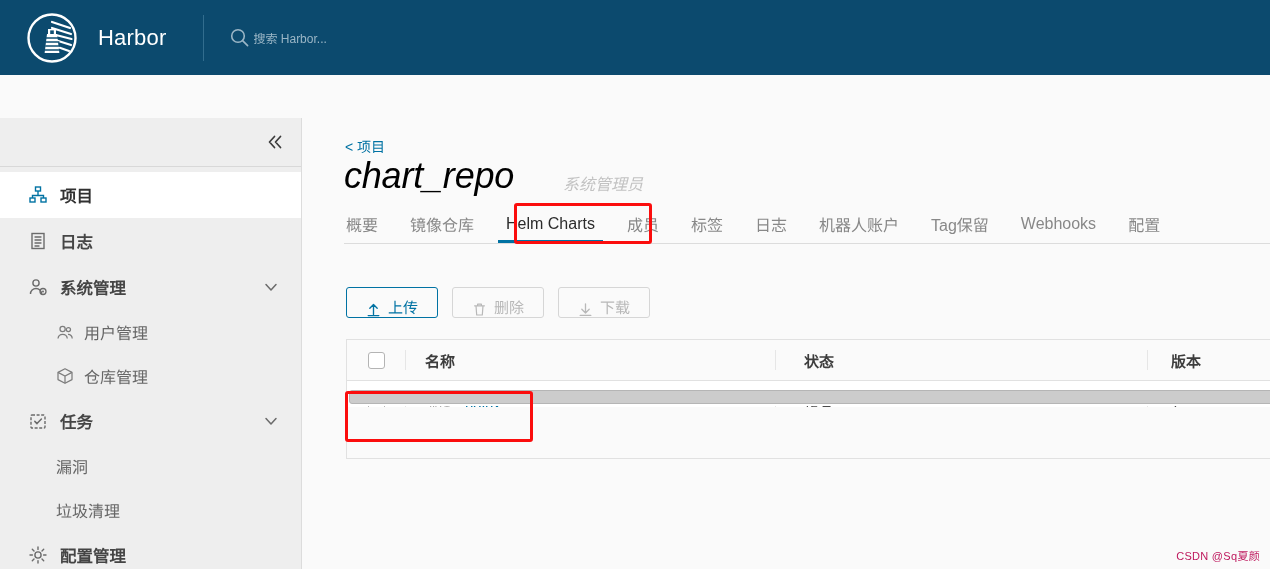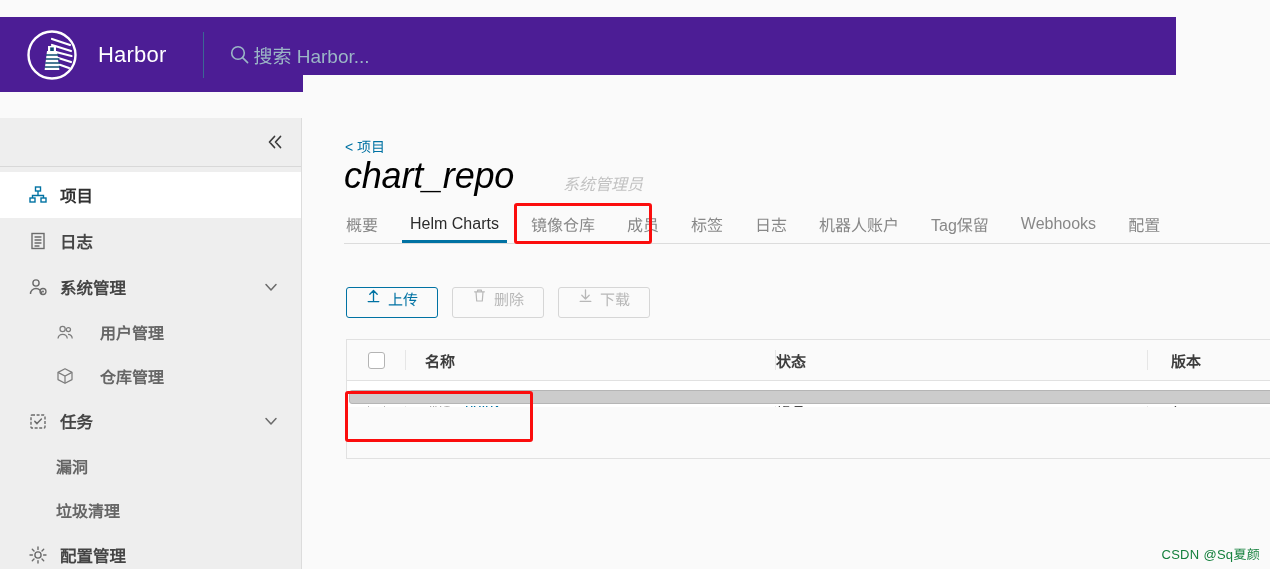--- a/index.html
+++ b/index.html
@@ -8,41 +8,41 @@
     overflow: hidden;
     font-family: "Liberation Sans", "DejaVu Sans", sans-serif;
     background: #fafafa;
     color: #565656;
   }
   .app { position: relative; width: 1270px; height: 569px; }
 
   
   .header {
     position: absolute; top: 0; left: 0;
-    width: 1176px; height: 75px;
-    background: #4c1d95;
-    display: flex; align-items: center; margin-top: 17px;
+    width: 1270px; height: 75px;
+    background: #0c4a6e;
+    display: flex; align-items: center;
   }
   .brand { display: flex; align-items: center; padding-left: 26px; }
   .brand-logo { width: 52px; height: 52px; flex: 0 0 52px; }
   .brand-title {
     margin-left: 20px; color: #ffffff;
     font-size: 22px; letter-spacing: .2px; font-weight: 400;
   }
   .header-divider {
     width: 1px; height: 46px; background: #3a7394;
     margin-left: 37px; opacity: .85;
   }
   .search-area {
     display: flex; align-items: center;
     margin-left: 26px; flex: 1; height: 100%;
   }
   .search-icon { width: 19px; height: 19px; flex: 0 0 19px; }
   .search-placeholder {
-    margin-left: 4px; color: #9bb6c6; font-size: 19px; font-weight: 400;
+    margin-left: 4px; color: #9bb6c6; font-size: 12px; font-weight: 400;
   }
 
   
   .sidebar {
     position: absolute; top: 75px; left: 0;
     width: 302px; height: 494px;
     background: #eeeeee;
     border-right: 1px solid #dcdcdc;
     margin-top: 43px;
   }
@@ -55,23 +55,22 @@
   .nav { padding-top: 5px; }
   .nav-item {
     height: 46px; display: flex; align-items: center;
     padding-left: 28px; font-size: 16.5px; color: #4f4f4f;
     position: relative; cursor: pointer;
   }
   .nav-item.top-level { font-weight: 700; color: #454545; }
   .nav-item.active { background: #ffffff; color: #313131; }
   .nav-item .ic { width: 20px; height: 20px; flex: 0 0 20px; margin-right: 12px; }
   .nav-item.sub {
-    padding-left: 56px; font-weight: 700; color: #666666; font-size: 16px;
+    padding-left: 56px; font-weight: 400; color: #666666; font-size: 16px;
     height: 44px;
-    gap: 16px;
   }
   .nav-item.sub .ic { width: 18px; height: 18px; flex: 0 0 18px; margin-right: 10px; }
   .nav-item.sub.noicon { padding-left: 56px; }
   .chev { position: absolute; right: 22px; width: 16px; height: 16px; }
 
   
   .main {
     position: absolute; top: 75px; left: 303px;
     width: 1135px; height: 494px;
     background: #fafafa; overflow: hidden;
@@ -106,21 +105,21 @@
   .tab.active { color: #2b2b2b; }
   .tab.active::after {
     content: ""; position: absolute; left: 8px; right: 8px; bottom: 0;
     height: 3px; background: #0072a3;
   }
 
   
   .actions { position: absolute; left: 43px; top: 212px; display: flex; gap: 14px; }
   .btn {
     height: 31px; min-width: 92px; padding: 0 14px;
-    display: flex; align-items: flex-start; justify-content: center; gap: 7px;
+    display: flex; align-items: flex-end; justify-content: center; gap: 7px;
     border-radius: 3px; font-size: 15px; background: transparent; cursor: pointer;
   }
   .btn.primary { border: 1px solid #0072a3; color: #0072a3; }
   .btn.disabled { border: 1px solid #d6d6d6; color: #b8b8b8; cursor: default; }
   .btn .ic { width: 15px; height: 15px; flex: 0 0 15px; }
 
   
   .table {
     position: absolute; left: 43px; top: 264px;
     width: 930px; border: 1px solid #e1e1e1; background: #ffffff;
@@ -130,21 +129,21 @@
     border-bottom: 1px solid #e1e1e1; align-items: center;
     font-size: 15px; font-weight: 700; color: #3d3d3d;
   }
   .trow {
     display: flex; height: 49px; align-items: center;
     font-size: 15px; color: #4a4a4a; background: #ffffff;
   }
   .c-check { width: 58px; display: flex; align-items: center; justify-content: center; }
   .c-name { flex: 0 0 370px; padding-left: 19px; display: flex; align-items: center; gap: 10px;
             border-left: 1px solid #e6e6e6; height: 22px; }
-  .c-status { flex: 0 0 372px; border-left: 1px solid #e6e6e6; height: 22px;
+  .c-status { flex: 0 0 372px; padding-left: 28px; border-left: 1px solid #e6e6e6; height: 22px;
               display: flex; align-items: center; }
   .c-version { flex: 1; padding-left: 23px; border-left: 1px solid #e6e6e6; height: 22px;
                display: flex; align-items: center; }
   .thead .c-name, .thead .c-status, .thead .c-version { height: 20px; }
   .chk {
     width: 17px; height: 17px; border: 1px solid #b4b4b4;
     border-radius: 3px; background: #fff; cursor: pointer;
   }
   .helm-ic { width: 30px; height: 26px; flex: 0 0 30px; }
   .name-link { color: #0072a3; cursor: pointer; }
@@ -163,21 +162,21 @@
     background: #fafafa; border: 1px solid #e1e1e1; border-top: none;
   }
 
   
   .anno { position: absolute; border: 3px solid #fb0d0d; border-radius: 3px; pointer-events: none; }
   #anno-tab { left: 514px; top: 203px; width: 138px; height: 41px; }
   #anno-row { left: 345px; top: 391px; width: 188px; height: 51px; }
 
   .watermark {
     position: absolute; right: 10px; bottom: 6px;
-    font-size: 13px; color: #15803d; letter-spacing: .3px;
+    font-size: 11px; color: #be185d; letter-spacing: .3px;
   }
 </style>
 </head>
 <body>
 
 <div class="app">
 
   <div class="header">
     <div class="brand">
       <span class="brand-logo">
@@ -318,25 +317,25 @@
 
     <div class="crumb">&lt; 项目</div>
 
     <div class="page-title">chart_repo</div>
     <div class="page-sub">系统管理员</div>
 
     <div class="tabs">
       <div class="tab">
         <span>概要</span>
       </div>
+      <div class="tab">
+        <span>镜像仓库</span>
+      </div>
       <div class="tab active">
         <span>Helm Charts</span>
-      </div>
-      <div class="tab">
-        <span>镜像仓库</span>
       </div>
       <div class="tab">
         <span>成员</span>
       </div>
       <div class="tab">
         <span>标签</span>
       </div>
       <div class="tab">
         <span>日志</span>
       </div>

